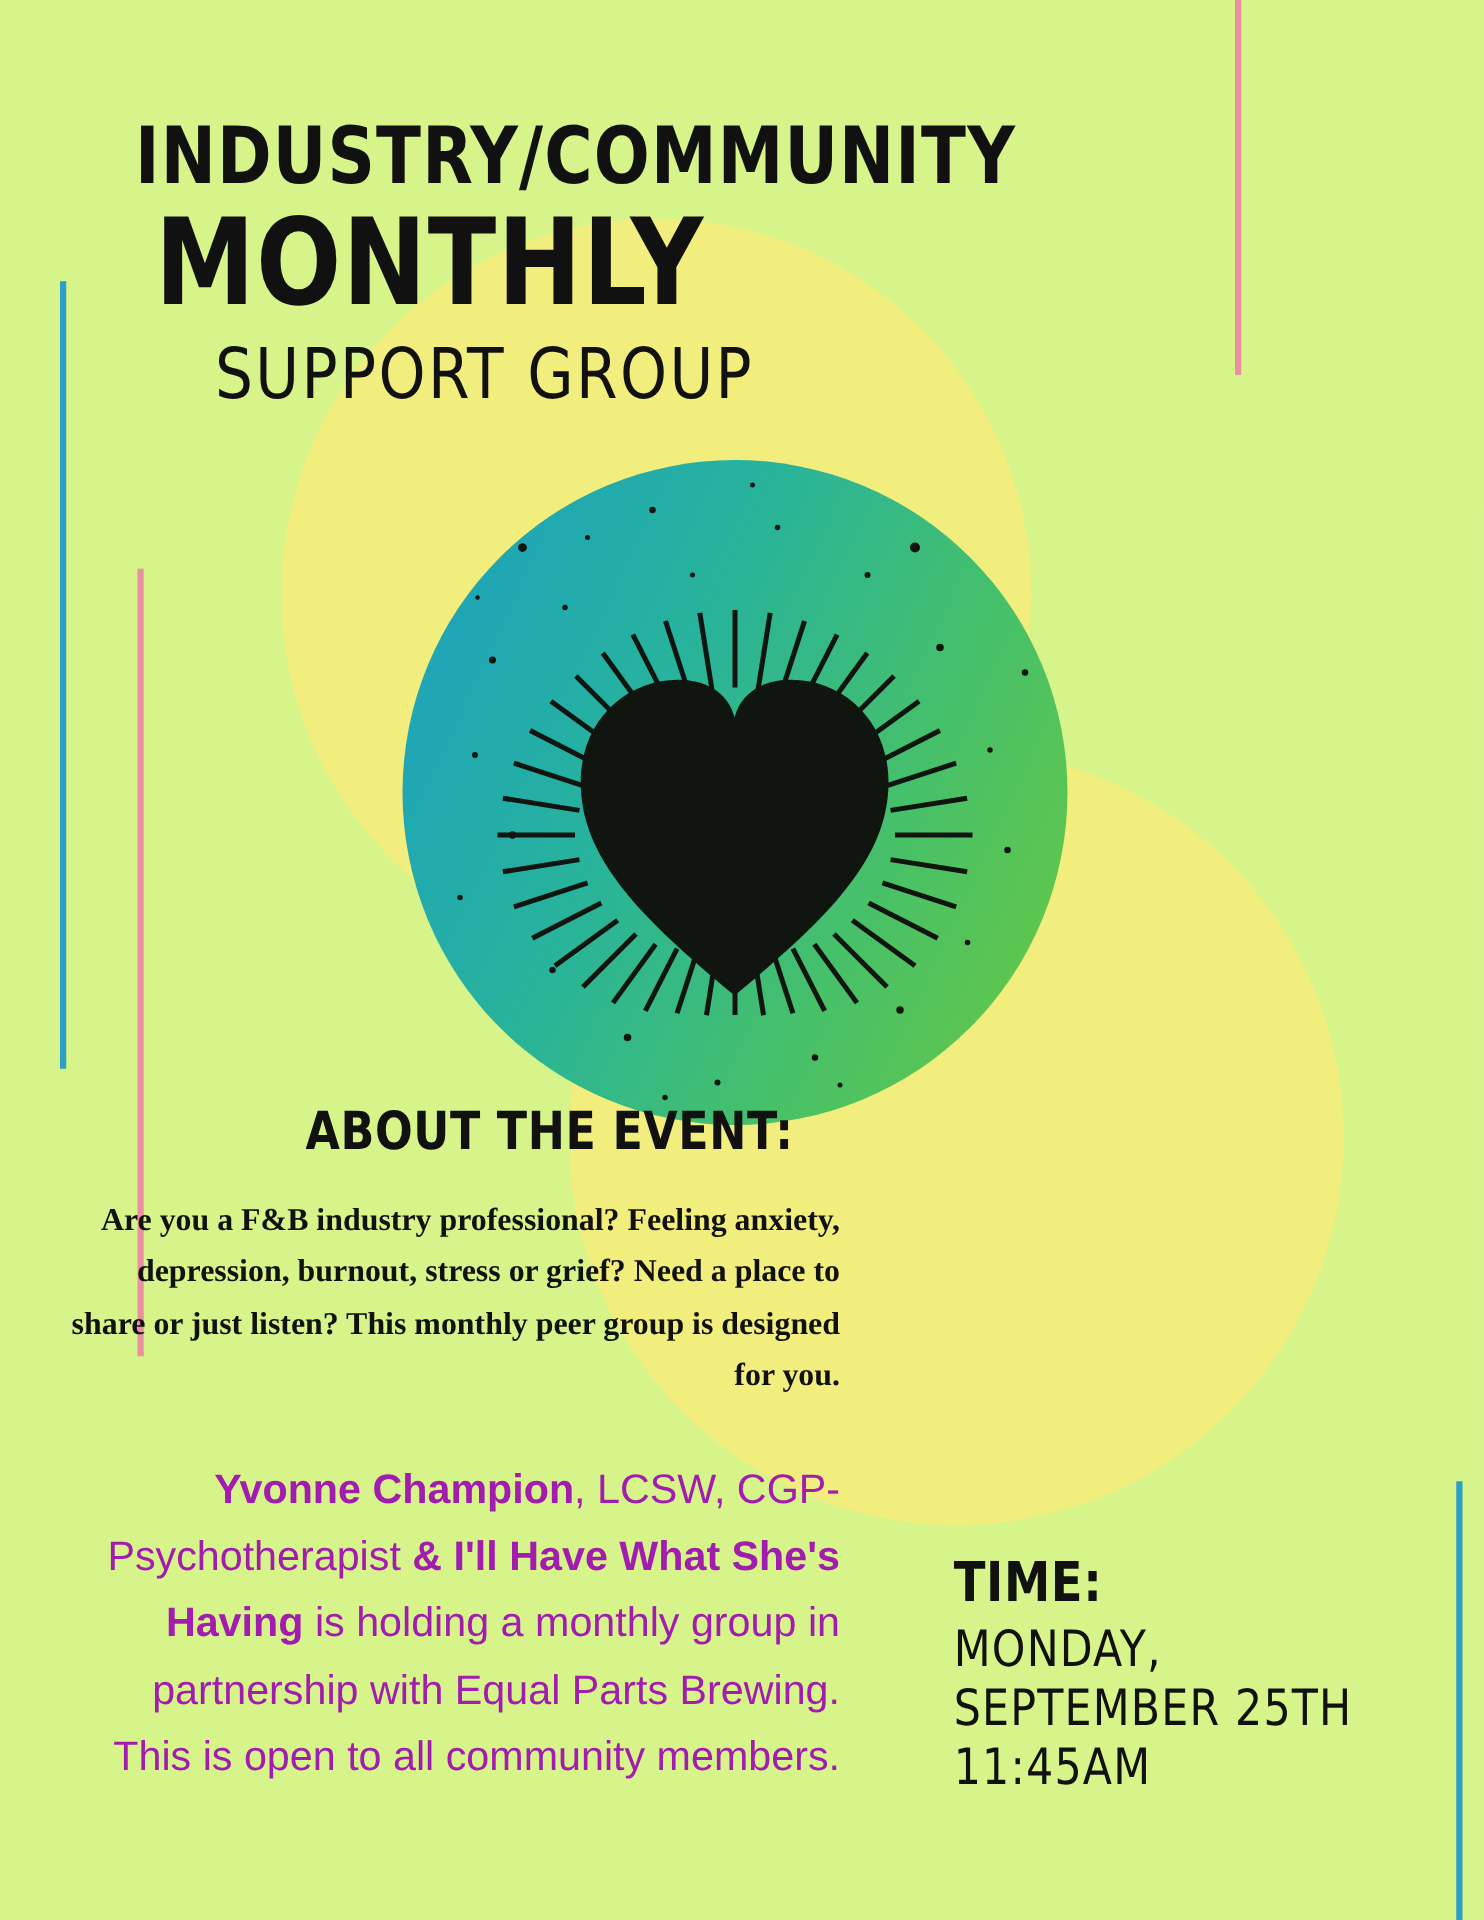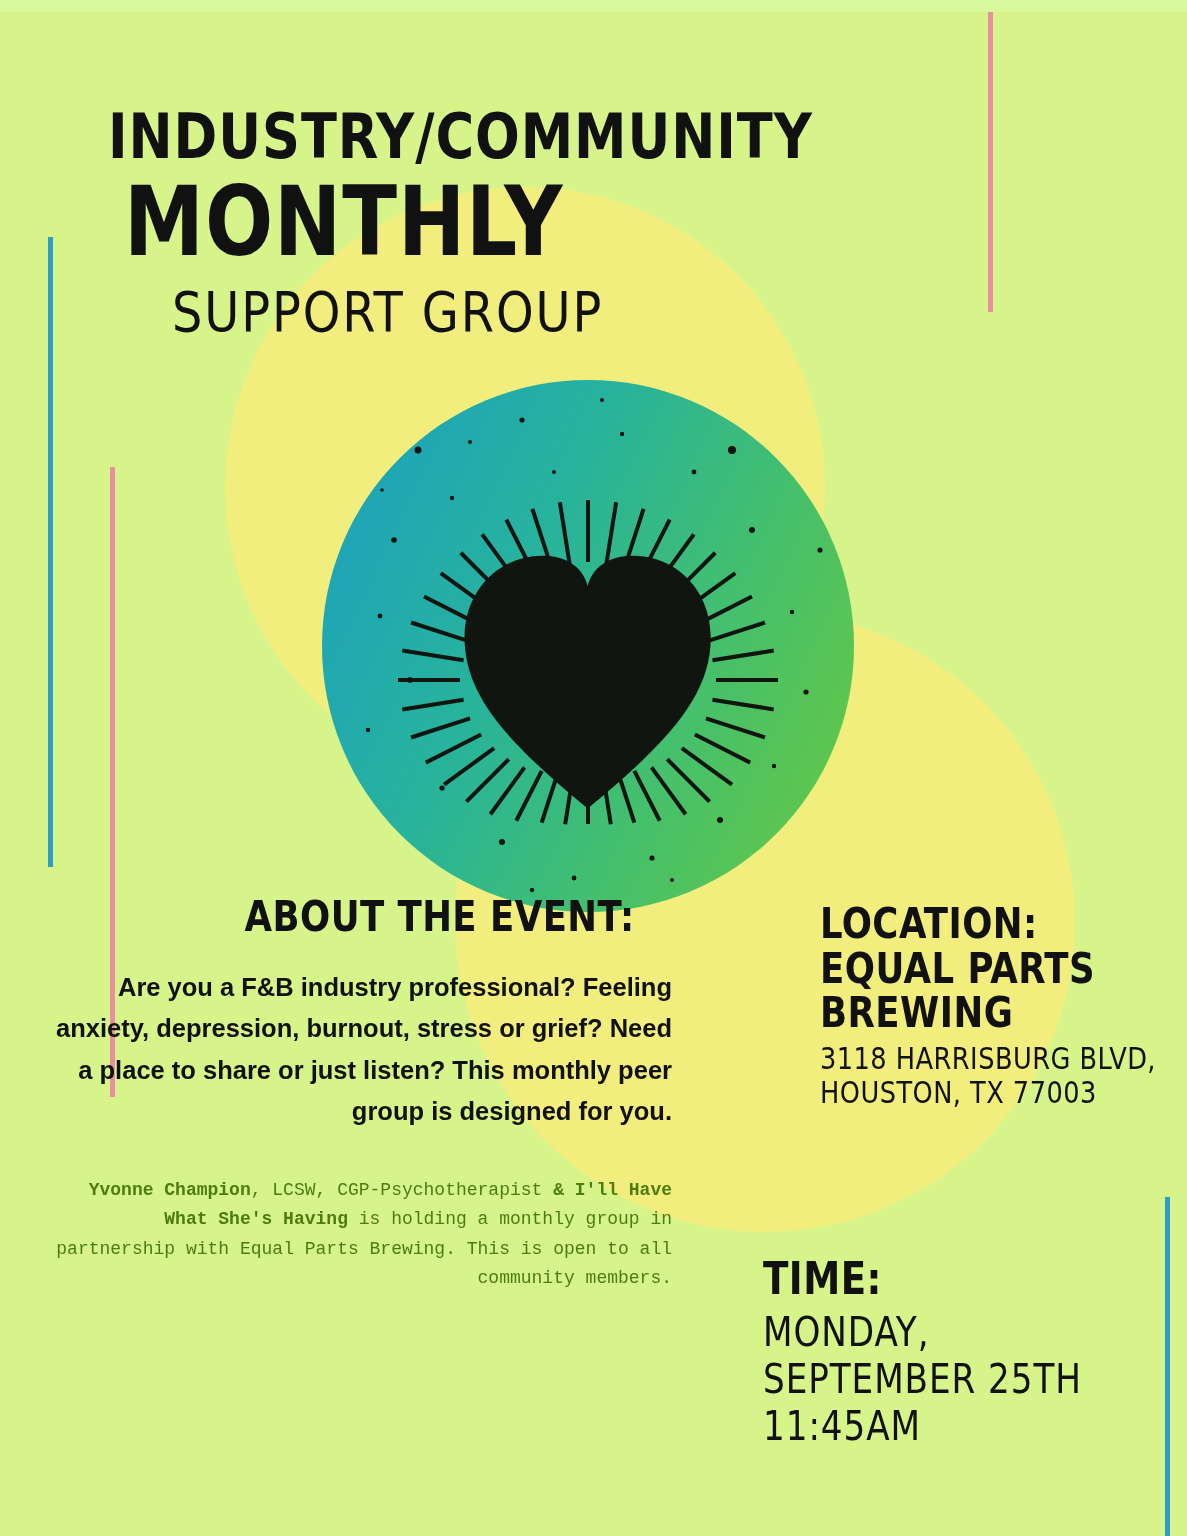--- a/index.html
+++ b/index.html
@@ -12,21 +12,20 @@
     background: #d9f99d;
     font-family: "Liberation Sans", sans-serif;
     overflow: hidden;
     position: relative;
   }
   .poster {
     position: absolute;
     inset: 0;
     background: #d6f48a;
     overflow: hidden;
-    margin-top: 12px;
   }
 
   
   .blob {
     position: absolute;
     border-radius: 50%;
     background: #f2ee7e;
     z-index: 1;
   }
   .blob-top {
@@ -154,33 +153,33 @@
     font-weight: 700;
     font-size: 42px;
     letter-spacing: 0.5px;
     color: #111;
     transform: scaleX(0.94);
     transform-origin: left center;
     white-space: nowrap;
   }
   .about-body {
     margin-top: 26px;
-    font-family: Liberation Sans, sans-serif;
+    font-family: Liberation Serif, serif;
     font-weight: 700;
     font-size: 25.5px;
     line-height: 1.62;
     color: #111;
   }
   .about-body2 {
     margin-top: 44px;
-    font-family: Liberation Mono, monospace;
+    font-family: Liberation Sans, sans-serif;
     font-weight: 400;
-    font-size: 18px;
+    font-size: 33px;
     line-height: 1.62;
-    color: #4d7c0f;
+    color: #a21caf;
   }
   .about-body2 b {
     font-weight: 700;
   }
 
   
   .location-block {
     position: absolute;
     left: 820px;
     top: 890px;
@@ -361,28 +360,20 @@
     <div class="t-line2">MONTHLY</div>
     <div class="t-line3">SUPPORT GROUP</div>
   </div>
 
   <div class="about-block">
     <div class="about-heading">ABOUT THE EVENT:</div>
     <div class="about-body">Are you a F&amp;B industry professional? Feeling anxiety, depression, burnout, stress or grief? Need a place to share or just listen? This monthly peer group is designed for you.</div>
     <div class="about-body2"><b>Yvonne Champion</b><span>, LCSW, CGP-Psychotherapist </span><b>&amp; I'll Have What She's Having</b><span> is holding a monthly group in partnership with Equal Parts Brewing. This is open to all community members.</span></div>
   </div>
 
-  <div class="location-block">
-    <div class="loc-heading">LOCATION:</div>
-    <div class="loc-name">EQUAL PARTS BREWING</div>
-    <div class="loc-addr">
-      <div>3118 HARRISBURG BLVD,</div>
-      <div>HOUSTON, TX 77003</div>
-    </div>
-  </div>
 
   <div class="time-block">
     <div class="time-heading">TIME:</div>
     <div class="time-value">
       <div>MONDAY,</div>
       <div>SEPTEMBER 25TH</div>
       <div>11:45AM</div>
     </div>
   </div>
 

